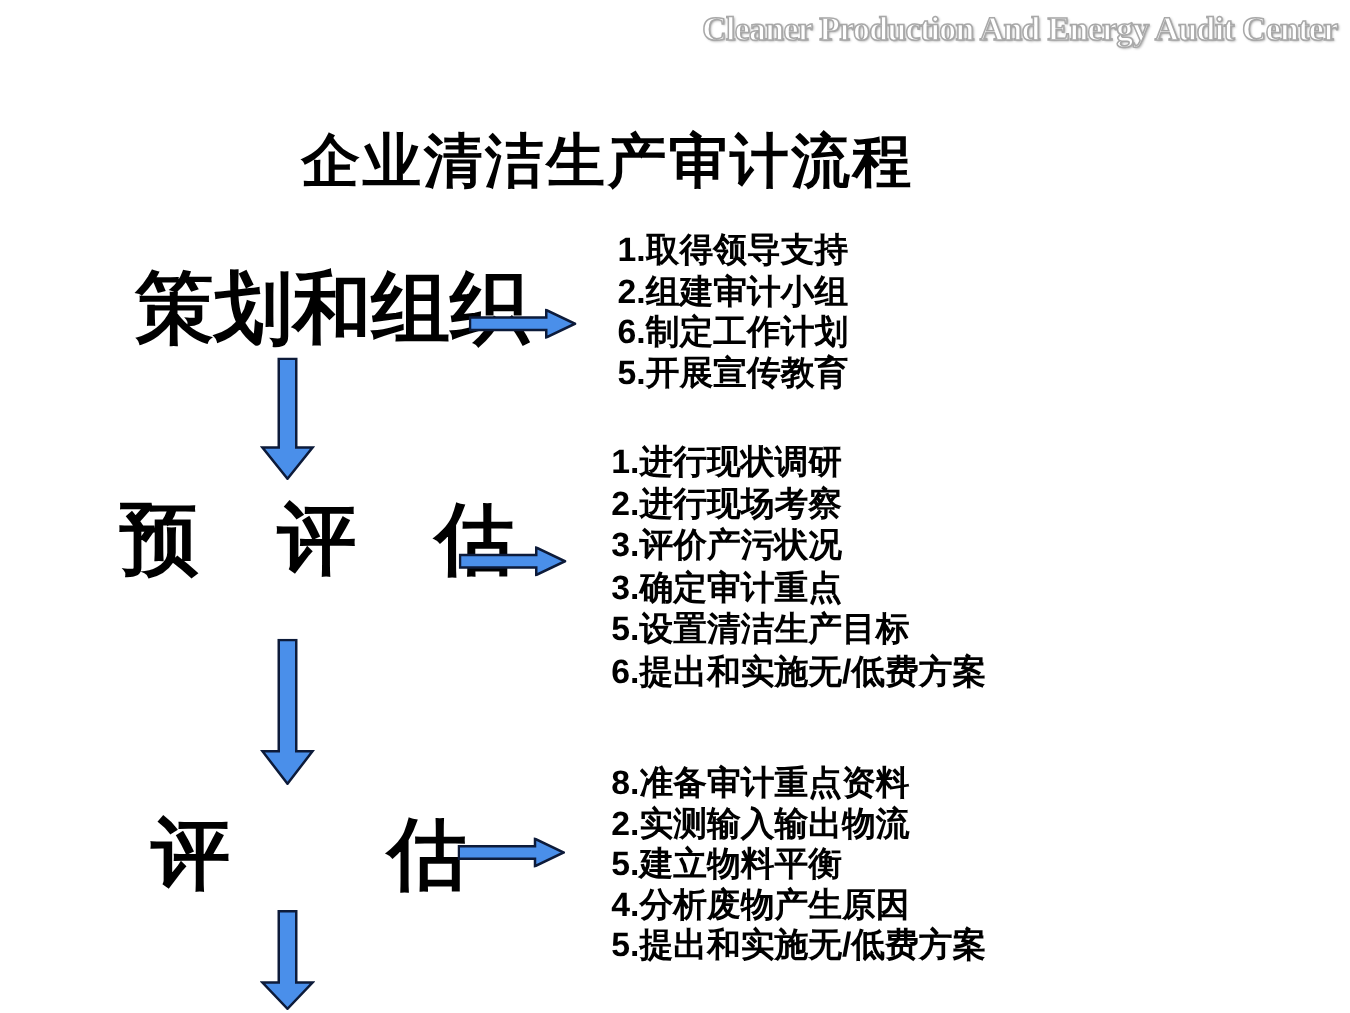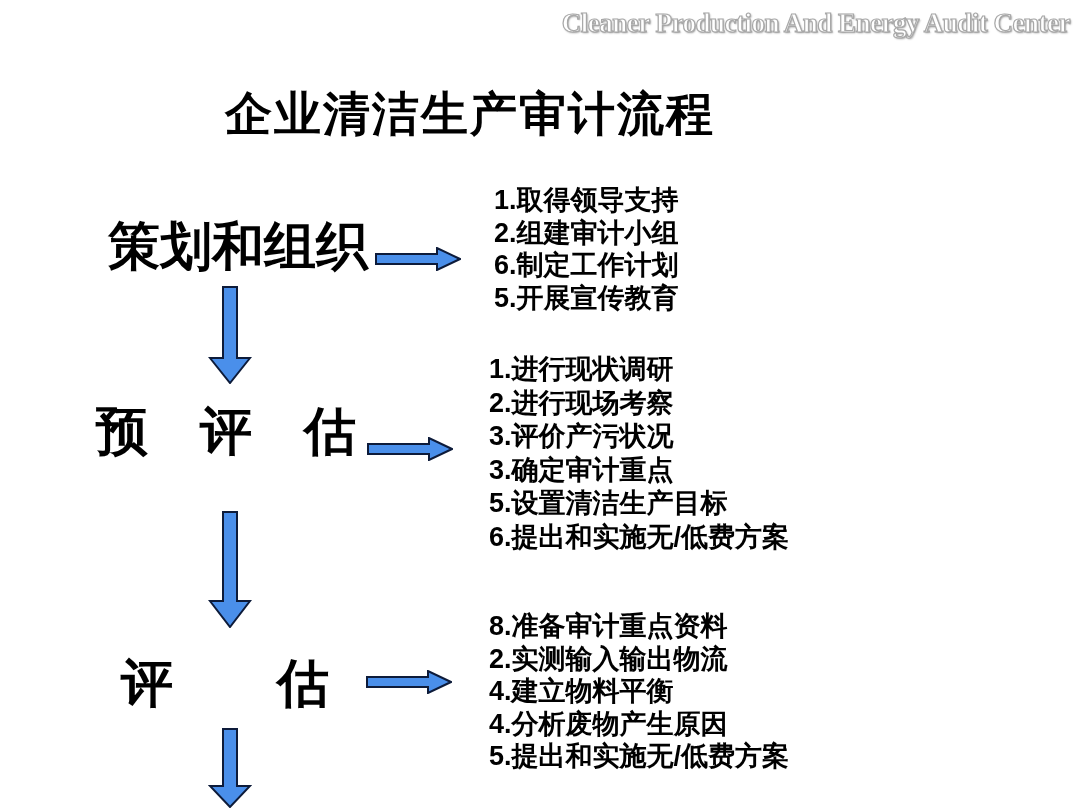--- a/index.html
+++ b/index.html
@@ -22,31 +22,31 @@
   .brand{
     position:absolute;top:8px;right:10px;
     font-family:"Liberation Serif","DejaVu Serif",serif;
     font-weight:bold;font-size:27px;letter-spacing:-0.5px;
     color:var(--brand-fill);
     -webkit-text-stroke:1.2px var(--brand-outline);
     text-shadow:1px 1px 2px #8f8f8f;
     white-space:nowrap;
   }
   .title{
-    position:absolute;top:86px;left:0;width:940px;margin:0;
+    position:absolute;top:86px;left:0;width:940px;margin:16px;
     text-align:center;
     font-family:"Liberation Serif","DejaVu Serif",serif;
     font-weight:bold;font-size:47px;letter-spacing:2px;
     line-height:56px;
     color:var(--text);
   }
   .stage-label{
     position:absolute;
     font-family:"Liberation Serif","DejaVu Serif",serif;
-    font-weight:bold;font-size:52px;line-height:60px;
+    font-weight:bold;font-size:63px;line-height:60px;
     white-space:pre;
     color:var(--text);
   }
   .s1{left:108px;top:217px;}
   .s2{left:96px;top:402px;text-align:right;}
   .s3{left:121px;top:654px;}
   .steps{
     position:absolute;
     font-family:"Liberation Sans","DejaVu Sans",sans-serif;
     font-weight:bold;font-size:27px;line-height:32.5px;
@@ -109,21 +109,21 @@
     <polygon class="arrow-shape" points="15,1 29,1 29,90 42,90 22,116 2,90 15,90"></polygon>
   </svg>
 
   <div class="stage-label s3">评　　估</div>
   <svg class="arrow r3" width="86" height="24" viewBox="0 0 86 24">
     <polygon class="arrow-shape" points="1,7 62,7 62,1 85,12 62,23 62,17 1,17"></polygon>
   </svg>
   <div class="steps l3">
     <div>8.准备审计重点资料</div>
     <div>2.实测输入输出物流</div>
-    <div>4.建立物料平衡</div>
+    <div>5.建立物料平衡</div>
     <div>4.分析废物产生原因</div>
     <div>5.提出和实施无/低费方案</div>
   </div>
   <svg class="arrow d3" width="44" height="80" viewBox="0 0 44 80">
     <polygon class="arrow-shape" points="15,1 29,1 29,58 42,58 22,79 2,58 15,58"></polygon>
   </svg>
 
 </div>
 
 </body></html>

